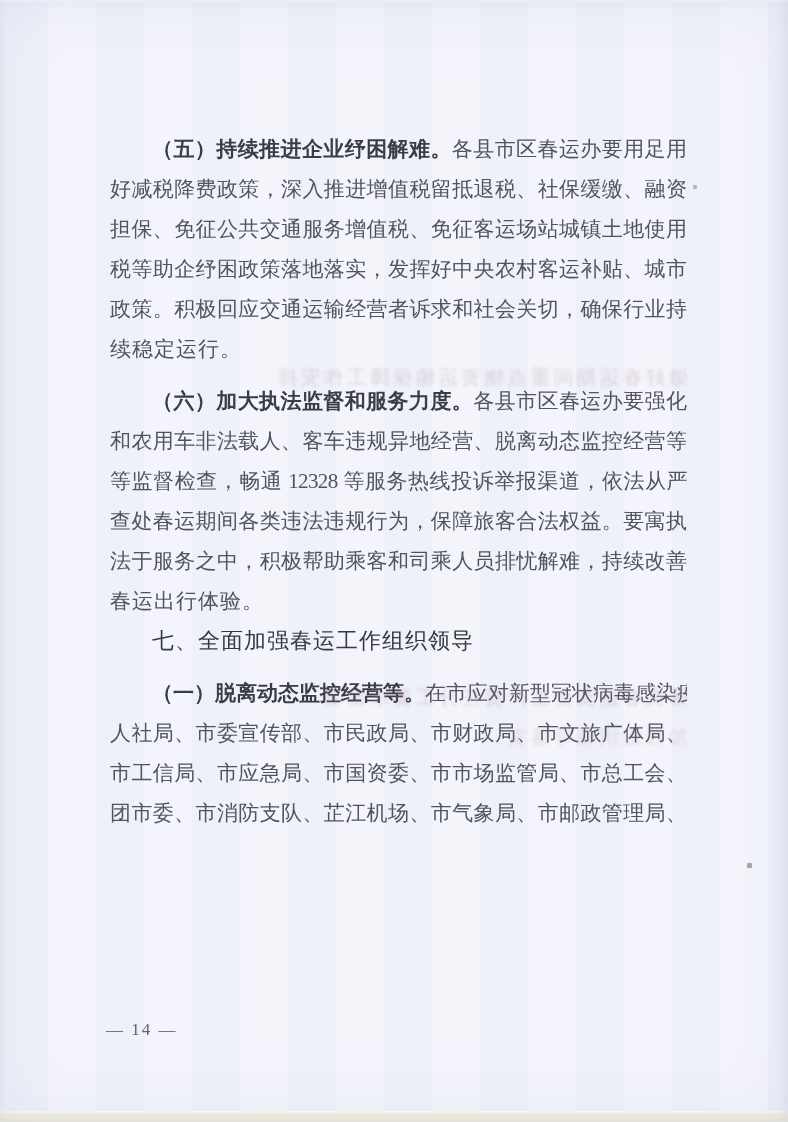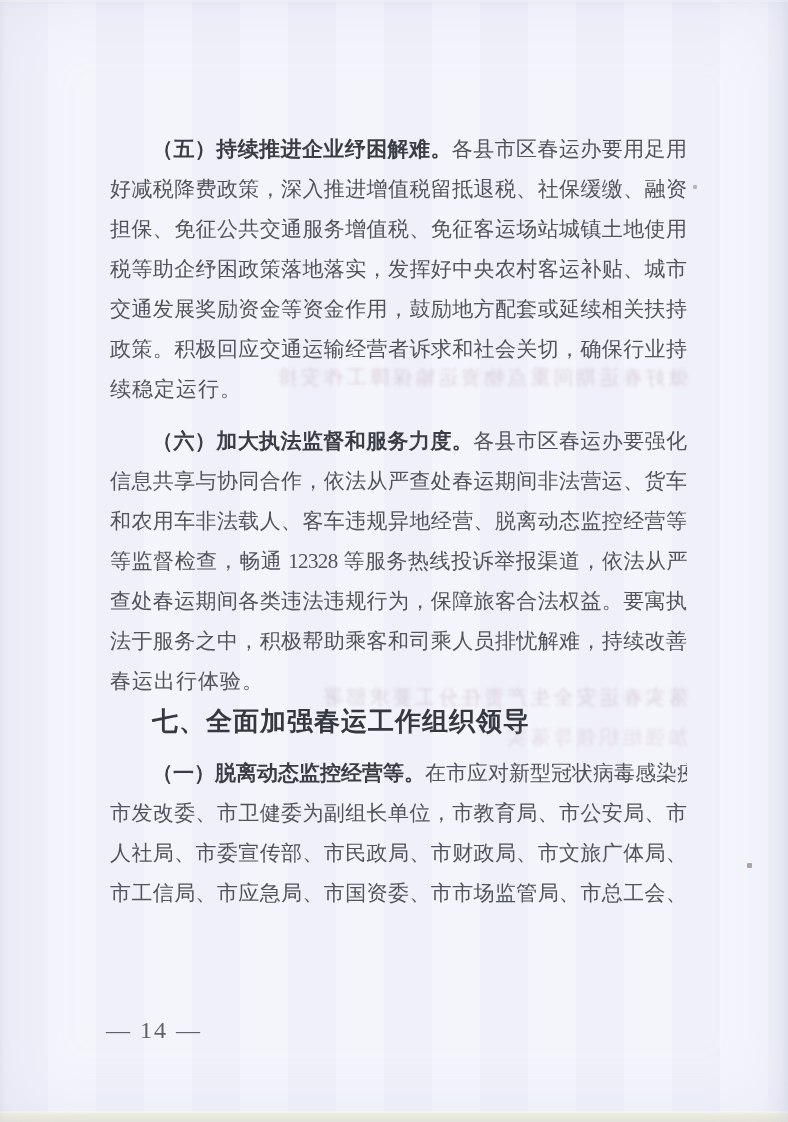--- a/index.html
+++ b/index.html
@@ -33,73 +33,71 @@
     text-align:justify;text-align-last:justify;text-justify:inter-character;
     overflow:hidden;white-space:nowrap;
   }
   .ln.first{padding-left:42px;margin-top:12px;}
   .ln.end{text-align-last:left;letter-spacing:1px;}
   .ln.tight{letter-spacing:-0.6px;}
   .lead{font-weight:700;color:#3a3d45;}
   .heading{
     margin:0;height:40px;line-height:40px;padding-left:42px;
     font-family:"Liberation Sans","DejaVu Sans",sans-serif;
-    font-weight:700;font-size:26px;color:#35383f;
+    font-weight:400;font-size:22px;color:#35383f;
     text-align:left;letter-spacing:1px;
   }
 
   .ghost{
     position:absolute;height:40px;line-height:40px;font-size:20px;
     color:#b08e9b;opacity:.33;filter:blur(1.6px);
     transform:scaleX(-1);white-space:nowrap;overflow:hidden;
     letter-spacing:3px;pointer-events:none;
   }
   .ghost.g1{left:252px;top:357px;width:436px;}
   .ghost.g2{left:268px;top:677px;width:420px;}
   .ghost.g3{left:472px;top:717px;width:216px;opacity:.25;}
 
   .pagenum{
     position:absolute;left:106px;top:1011px;height:38px;line-height:38px;
-    font-size:24px;color:#60626c;letter-spacing:2px;
+    font-size:17px;color:#60626c;letter-spacing:2px;
   }
   .speck{position:absolute;border-radius:1px;}
   .speck.s1{left:693px;top:185px;width:4px;height:4px;background:#9b9da8;opacity:.7;}
   .speck.s2{left:747px;top:863px;width:5px;height:5px;background:#8f8a84;opacity:.75;}
 </style>
 </head>
 <body>
 
 <div class="page">
 
   <div class="top-line"></div>
 
   <div class="content">
 
     <p class="ln first"><span class="lead">（五）持续推进企业纾困解难。</span><span>各县市区春运办要用足用</span></p>
     <p class="ln">好减税降费政策，深入推进增值税留抵退税、社保缓缴、融资</p>
     <p class="ln">担保、免征公共交通服务增值税、免征客运场站城镇土地使用</p>
     <p class="ln">税等助企纾困政策落地落实，发挥好中央农村客运补贴、城市</p>
-    <p class="ln">交通发展奖励资金等资金作用，鼓励地方配套或延续相关扶持</p>
     <p class="ln">政策。积极回应交通运输经营者诉求和社会关切，确保行业持</p>
     <p class="ln end">续稳定运行。</p>
 
     <p class="ln first"><span class="lead">（六）加大执法监督和服务力度。</span><span>各县市区春运办要强化</span></p>
-    <p class="ln">信息共享与协同合作，依法从严查处春运期间非法营运、货车</p>
     <p class="ln">和农用车非法载人、客车违规异地经营、脱离动态监控经营等</p>
     <p class="ln tight">等监督检查，畅通 12328 等服务热线投诉举报渠道，依法从严</p>
     <p class="ln">查处春运期间各类违法违规行为，保障旅客合法权益。要寓执</p>
     <p class="ln">法于服务之中，积极帮助乘客和司乘人员排忧解难，持续改善</p>
     <p class="ln end">春运出行体验。</p>
 
     <h2 class="heading">七、全面加强春运工作组织领导</h2>
 
     <p class="ln first"><span class="lead">（一）脱离动态监控经营等。</span><span>在市应对新型冠状病毒感染疫</span></p>
-    <p class="ln">市发改委、市卫健委为副组长单位，市教育局、市公安局、市</p>
     <p class="ln">人社局、市委宣传部、市民政局、市财政局、市文旅广体局、</p>
     <p class="ln">市工信局、市应急局、市国资委、市市场监管局、市总工会、</p>
+    <p class="ln">团市委、市消防支队、芷江机场、市气象局、市邮政管理局、</p>
 
   </div>
 
   <div class="ghost g1">做好春运期间重点物资运输保障工作安排</div>
   <div class="ghost g2">落实春运安全生产责任分工要求部署</div>
   <div class="ghost g3">加强组织领导落实</div>
 
   <div class="speck s1"></div>
   <div class="speck s2"></div>
 

